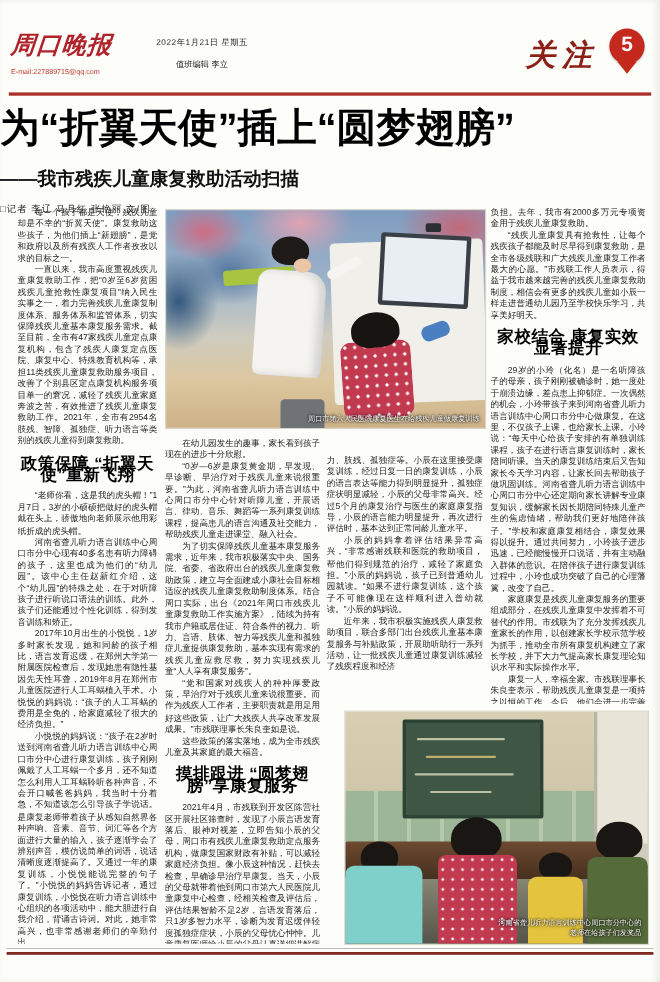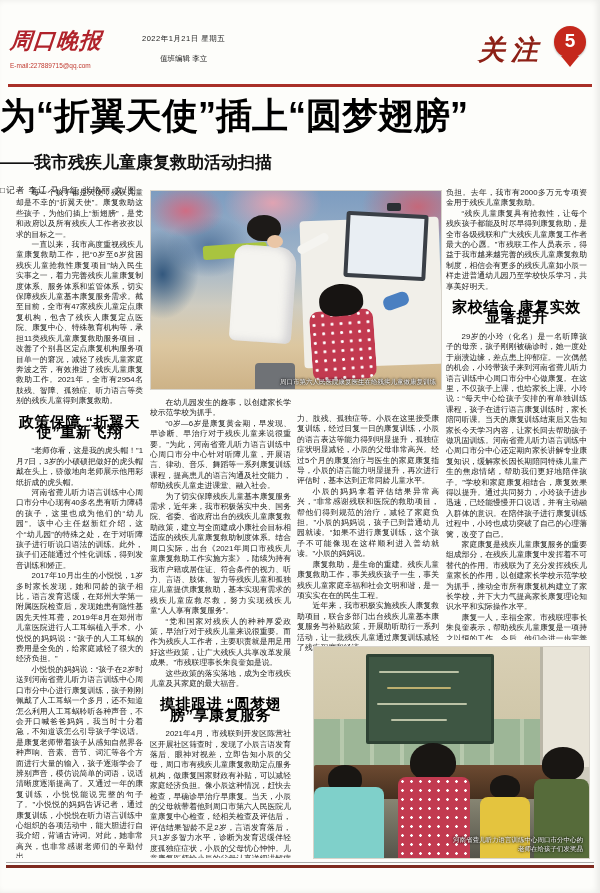--- a/index.html
+++ b/index.html
@@ -134,34 +134,33 @@
       <p>一直以来，我市高度重视残疾儿童康复救助工作，把“0岁至6岁贫困残疾儿童抢救性康复项目”纳入民生实事之一，着力完善残疾儿童康复制度体系、服务体系和监管体系，切实保障残疾儿童基本康复服务需求。截至目前，全市有47家残疾儿童定点康复机构，包含了残疾人康复定点医院、康复中心、特殊教育机构等，承担11类残疾儿童康复救助服务项目，改善了个别县区定点康复机构服务项目单一的窘况，减轻了残疾儿童家庭奔波之苦，有效推进了残疾儿童康复救助工作。2021年，全市有2954名肢残、智障、孤独症、听力语言等类别的残疾儿童得到康复救助。</p>
       <div class="sec">政策保障 “折翼天使”重新飞翔</div>
       <p>“老师你看，这是我的虎头帽！”1月7日，3岁的小硕硕把做好的虎头帽戴在头上，骄傲地向老师展示他用彩纸折成的虎头帽。</p>
       <p>河南省聋儿听力语言训练中心周口市分中心现有40多名患有听力障碍的孩子，这里也成为他们的“幼儿园”。该中心主任赵新红介绍，这个“幼儿园”的特殊之处，在于对听障孩子进行听说口语法的训练。此外，孩子们还能通过个性化训练，得到发音训练和矫正。</p>
       <p>2017年10月出生的小悦悦，1岁多时家长发现，她和同龄的孩子相比，语言发育迟缓，在郑州大学第一附属医院检查后，发现她患有隐性基因先天性耳聋，2019年8月在郑州市儿童医院进行人工耳蜗植入手术。小悦悦的妈妈说：“孩子的人工耳蜗的费用是全免的，给家庭减轻了很大的经济负担。”</p>
       <p>小悦悦的妈妈说：“孩子在2岁时送到河南省聋儿听力语言训练中心周口市分中心进行康复训练，孩子刚刚佩戴了人工耳蜗一个多月，还不知道怎么利用人工耳蜗聆听各种声音，不会开口喊爸爸妈妈，我当时十分着急，不知道该怎么引导孩子学说话。是康复老师带着孩子从感知自然界各种声响、音素、音节、词汇等各个方面进行大量的输入，孩子逐渐学会了辨别声音，模仿说简单的词语，说话清晰度逐渐提高了。又通过一年的康复训练，小悦悦能说完整的句子了。”小悦悦的妈妈告诉记者，通过康复训练，小悦悦在听力语言训练中心组织的各项活动中，能大胆进行自我介绍，背诵古诗词。对此，她非常高兴，也非常感谢老师们的辛勤付出。</p>
 
     </section>
 
     <section class="col c2">
-      <p>在幼儿园发生的趣事，以创建家长学校示范学校为抓手。</p>
+      <p>在幼儿园发生的趣事，家长看到孩子现在的进步十分欣慰。</p>
       <p>“0岁—6岁是康复黄金期，早发现、早诊断、早治疗对于残疾儿童来说很重要。”为此，河南省聋儿听力语言训练中心周口市分中心针对听障儿童，开展语言、律动、音乐、舞蹈等一系列康复训练课程，提高患儿的语言沟通及社交能力，帮助残疾儿童走进课堂、融入社会。</p>
       <p>为了切实保障残疾儿童基本康复服务需求，近年来，我市积极落实中央、国务院、省委、省政府出台的残疾儿童康复救助政策，建立与全面建成小康社会目标相适应的残疾儿童康复救助制度体系。结合周口实际，出台《2021年周口市残疾儿童康复救助工作实施方案》，陆续为持有我市户籍或居住证、符合条件的视力、听力、言语、肢体、智力等残疾儿童和孤独症儿童提供康复救助，基本实现有需求的残疾儿童应救尽救，努力实现残疾儿童“人人享有康复服务”。</p>
       <p>“党和国家对残疾人的种种厚爱政策，早治疗对于残疾儿童来说很重要。而作为残疾人工作者，主要职责就是用足用好这些政策，让广大残疾人共享改革发展成果。”市残联理事长朱良奎如是说。</p>
       <p>这些政策的落实落地，成为全市残疾儿童及其家庭的最大福音。</p>
       <div class="sec">摸排跟进 “圆梦翅膀”享康复服务</div>
       <p>2021年4月，市残联到开发区陈营社区开展社区筛查时，发现了小辰言语发育落后、眼神对视差，立即告知小辰的父母，周口市有残疾儿童康复救助定点服务机构，做康复国家财政有补贴，可以减轻家庭经济负担。像小辰这种情况，赶快去检查，早确诊早治疗早康复。当天，小辰的父母就带着他到周口市第六人民医院儿童康复中心检查，经相关检查及评估后，评估结果智龄不足2岁，言语发育落后，只1岁多智力水平，诊断为发育迟缓伴轻度孤独症症状，小辰的父母忧心忡忡。儿童康复医师给小辰的父母认真详细讲解病情及治疗方案，小辰的父母同意治疗方案。</p>
 
     </section>
 
     <section class="col c3">
       <p style="text-indent:0">力、肢残、孤独症等。小辰在这里接受康复训练，经过日复一日的康复训练，小辰的语言表达等能力得到明显提升，孤独症症状明显减轻，小辰的父母非常高兴。经过5个月的康复治疗与医生的家庭康复指导，小辰的语言能力明显提升，再次进行评估时，基本达到正常同龄儿童水平。</p>
       <p>小辰的妈妈拿着评估结果异常高兴，“非常感谢残联和医院的救助项目，帮他们得到规范的治疗，减轻了家庭负担。”小辰的妈妈说，孩子已到普通幼儿园就读。“如果不进行康复训练，这个孩子不可能像现在这样顺利进入普幼就读。”小辰的妈妈说。</p>
-      <p>康复救助，是生命的重建。残疾儿童康复救助工作，事关残疾孩子一生，事关残疾儿童家庭幸福和社会文明和谐，是一项实实在在的民生工程。</p>
       <p>近年来，我市积极实施残疾人康复救助项目，联合多部门出台残疾儿童基本康复服务与补贴政策，开展助听助行一系列活动，让一批残疾儿童通过康复训练减轻了残疾程度和经济</p>
     </section>
 
     <section class="col c4">
       <p style="text-indent:0">负担。去年，我市有2000多万元专项资金用于残疾儿童康复救助。</p>
       <p>“残疾儿童康复具有抢救性，让每个残疾孩子都能及时尽早得到康复救助，是全市各级残联和广大残疾儿童康复工作者最大的心愿。”市残联工作人员表示，得益于我市越来越完善的残疾儿童康复救助制度，相信会有更多的残疾儿童如小辰一样走进普通幼儿园乃至学校快乐学习，共享美好明天。</p>
       <div class="sec">家校结合 康复实效显著提升</div>
       <p>29岁的小玲（化名）是一名听障孩子的母亲，孩子刚刚被确诊时，她一度处于崩溃边缘，差点患上抑郁症。一次偶然的机会，小玲带孩子来到河南省聋儿听力语言训练中心周口市分中心做康复。在这里，不仅孩子上课，也给家长上课。小玲说：“每天中心给孩子安排的有单独训练课程，孩子在进行语言康复训练时，家长陪同听课。当天的康复训练结束后又告知家长今天学习内容，让家长回去帮助孩子做巩固训练。河南省聋儿听力语言训练中心周口市分中心还定期向家长讲解专业康复知识，缓解家长因长期陪同特殊儿童产生的焦虑情绪，帮助我们更好地陪伴孩子。”学校和家庭康复相结合，康复效果得以提升。通过共同努力，小玲孩子进步迅速，已经能慢慢开口说话，并有主动融入群体的意识。在陪伴孩子进行康复训练过程中，小玲也成功突破了自己的心理藩篱，改变了自己。</p>
       <p>家庭康复是残疾儿童康复服务的重要组成部分，在残疾儿童康复中发挥着不可替代的作用。市残联为了充分发挥残疾儿童家长的作用，以创建家长学校示范学校为抓手，推动全市所有康复机构建立了家长学校，并下大力气提高家长康复理论知识水平和实际操作水平。</p>
       <p>康复一人，幸福全家。市残联理事长朱良奎表示，帮助残疾儿童康复是一项持之以恒的工作。今后，他们会进一步完善措施、加大力度，帮助更多残疾儿童康复，让每朵花儿都绽放。②</p>

